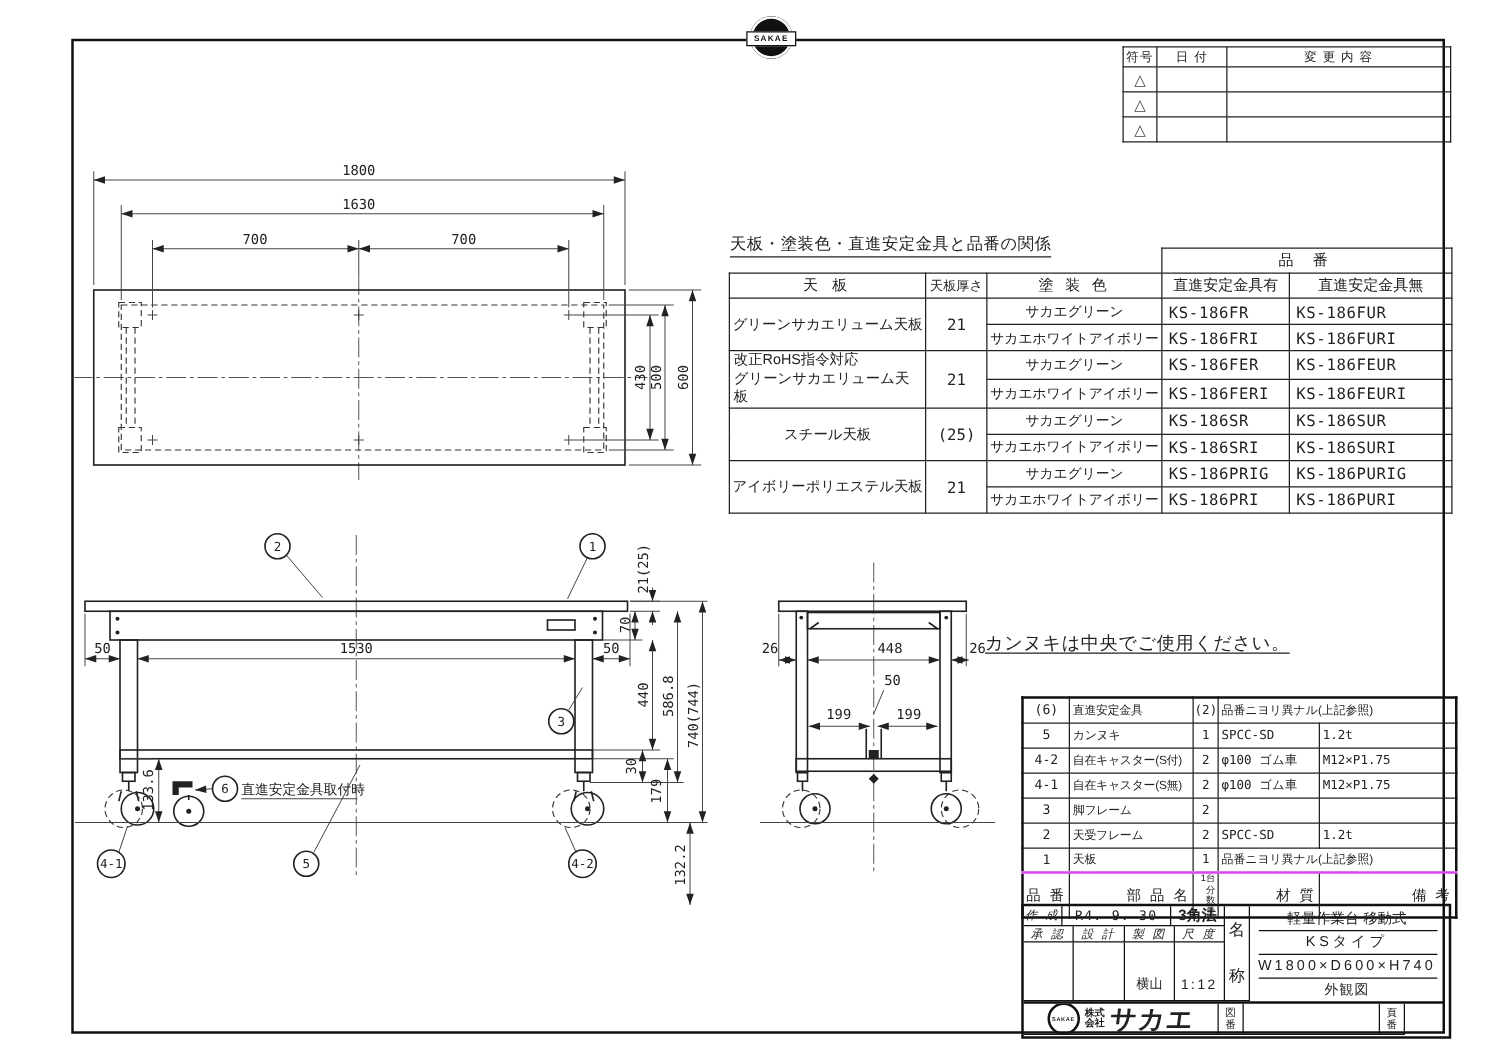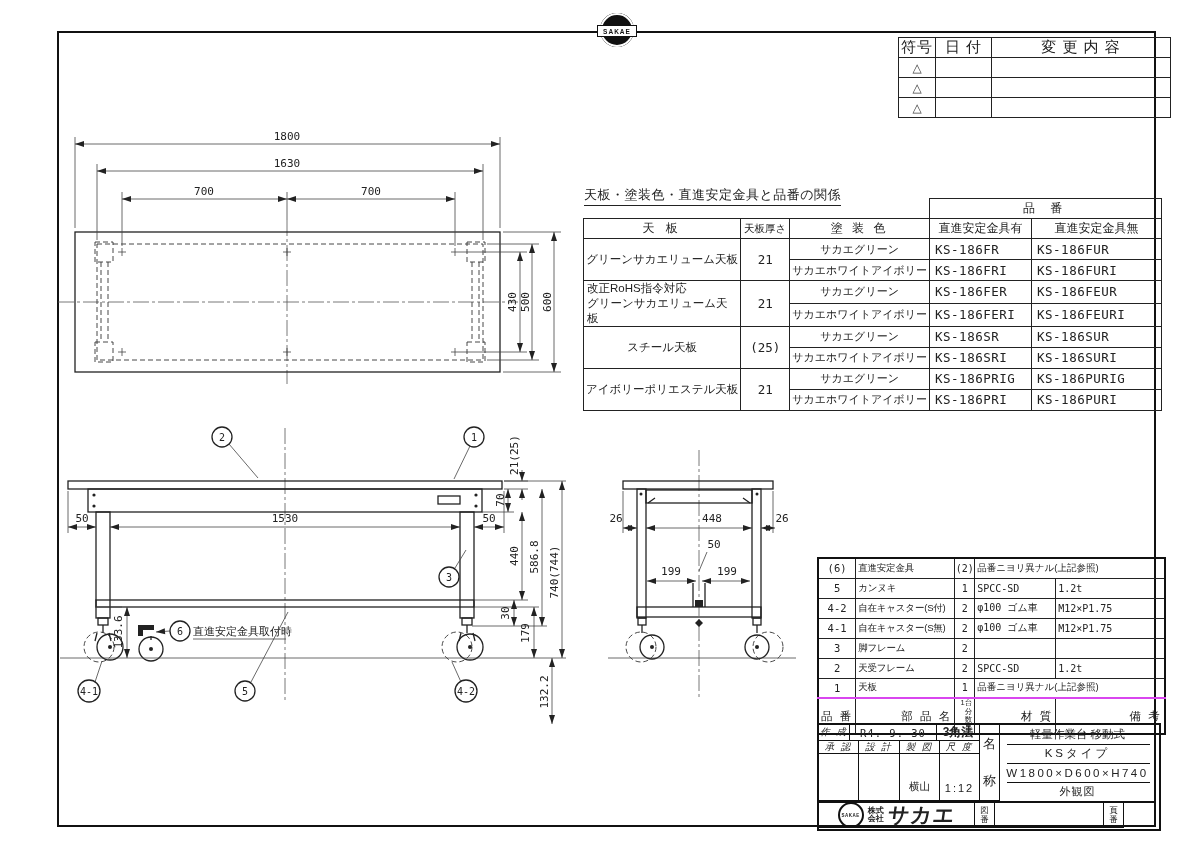--- a/index.html
+++ b/index.html
@@ -14,21 +14,21 @@
   #toplogo .band{position:absolute;left:-3px;right:-3px;top:12px;height:10px;background:#fff;
            border:1px solid #111;display:flex;align-items:center;justify-content:center;
            font-size:6.5px;font-weight:bold;letter-spacing:1px;color:#111;}
   
   table{border-collapse:collapse;table-layout:fixed;}
   td{border:1px solid #222;padding:0 2px;overflow:hidden;white-space:nowrap;
      font-size:11px;color:#222;}
   
   #revtbl{left:898px;top:37px;}
   #revtbl td{text-align:center;}
-  #revtbl .h{font-size:15px;letter-spacing:1px;height:15px;}
+  #revtbl .h{font-size:10px;letter-spacing:1px;height:15px;}
   #revtbl .r{height:19px;font-size:12px;color:#444;}
   
   #spectitle{left:584px;top:186px;font-size:13px;letter-spacing:0.5px;
              border-bottom:1px solid #222;padding-bottom:1px;}
   #spectbl{left:583px;top:198px;}
   #spectbl td{text-align:center;font-size:12px;}
   #spectbl tr{height:21px;}
   #spectbl tr.hr{height:20px;}
   #spectbl td.nb{border:none;}
   #spectbl td.grp{font-size:11.5px;}
@@ -393,20 +393,21 @@
     </tr>
     <tr>
       <td class="clr">サカエホワイトアイボリー</td>
       <td class="code">KS-186PRI</td>
       <td class="code">KS-186PURI</td>
     </tr>
   </tbody>
     </table>
 
   <div class="abs" id="notes">
+    <div>カンヌキは中央でご使用ください。</div>
   </div>
 
   <table class="abs" id="partstbl">
     <colgroup>
         <col style="width:31px">
         <col style="width:99px">
         <col style="width:20px">
         <col style="width:81px">
         <col style="width:109px">
       </colgroup>

